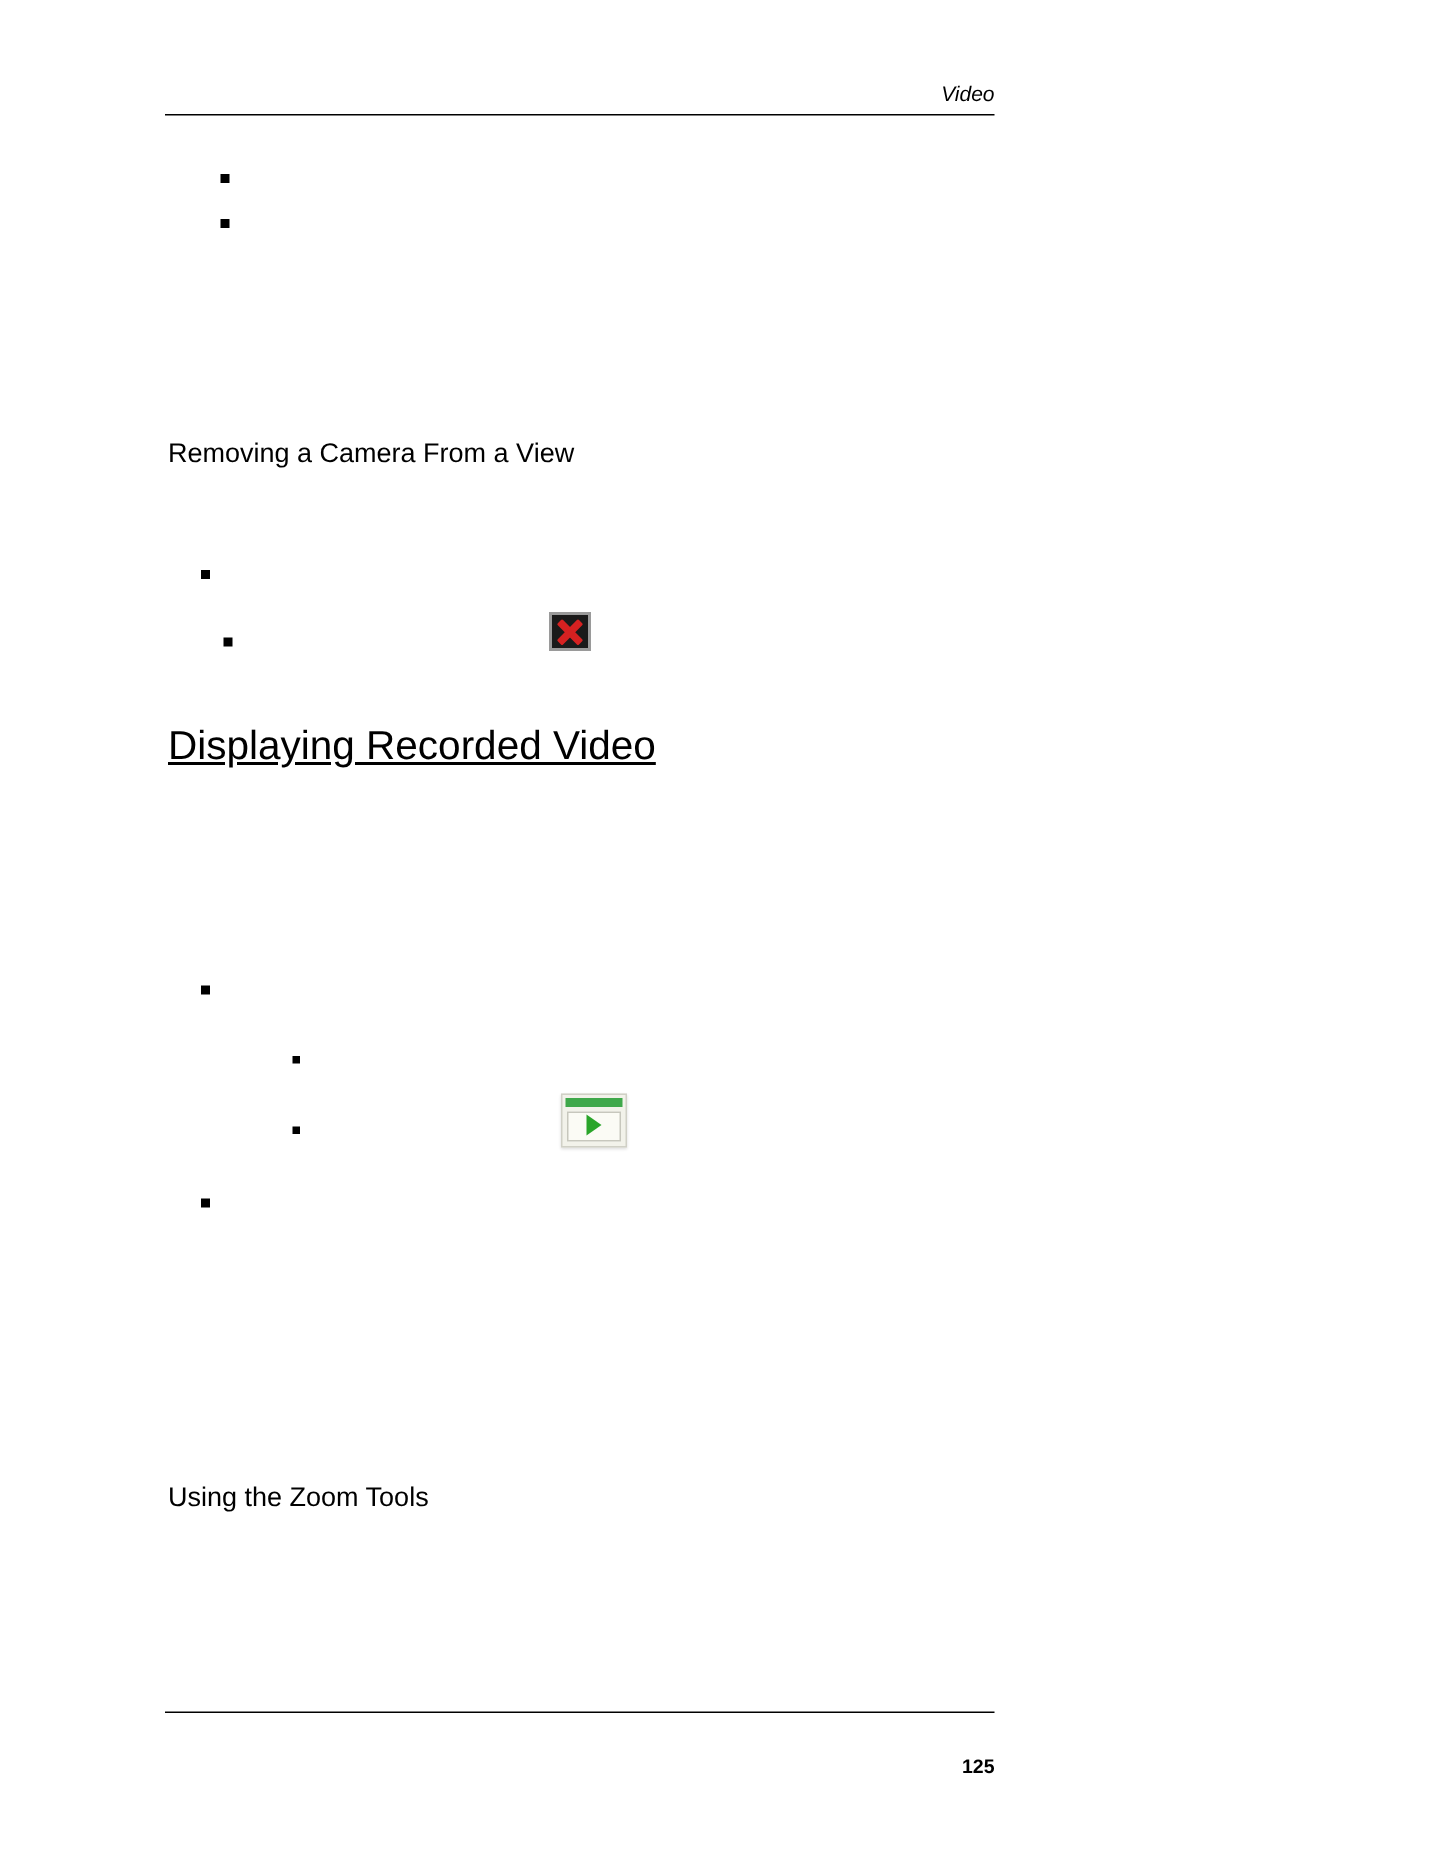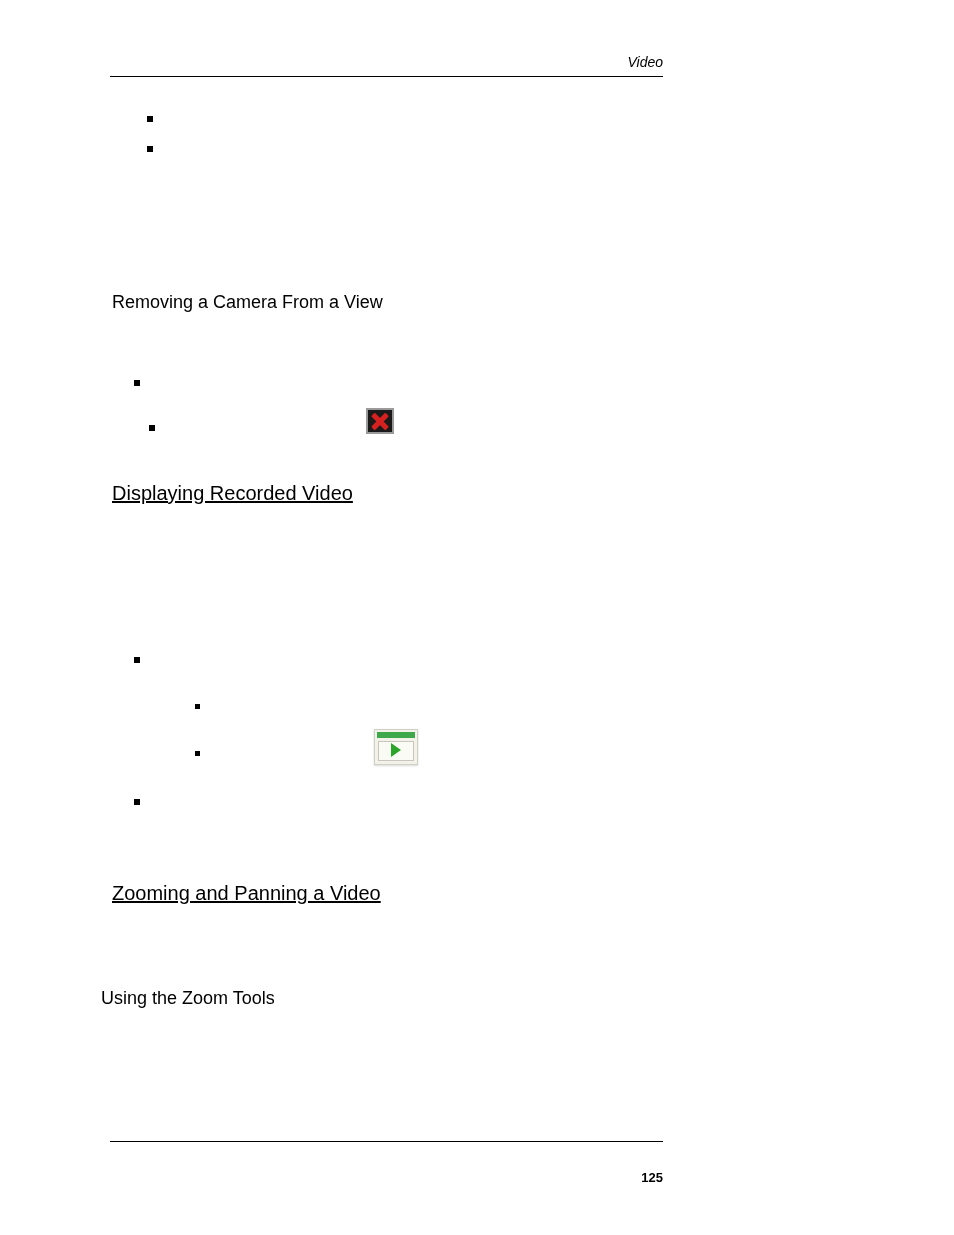--- a/index.html
+++ b/index.html
@@ -33,21 +33,21 @@
     height: 0;
   }
   .heading-minor {
     font-size: 18px;
     font-family: "Century Gothic", "Avant Garde", sans-serif;
     font-weight: 400;
     margin: 0;
     text-align: right;
   }
   .heading-section {
-    font-size: 20px;
+    font-size: 27px;
     font-family: "Century Gothic", "Avant Garde", sans-serif;
     font-weight: 400;
     text-decoration: underline;
     margin: 0;
   }
   .bullet-sq {
     position: absolute;
     width: 6px;
     height: 6px;
     background: #000;
@@ -160,22 +160,21 @@
   <div class="bullet-sq abs" style="left:134px; top:657px;"></div>
   <div class="bullet-sq small abs" style="left:195px; top:704px;"></div>
   <div class="bullet-sq small abs" style="left:195px; top:751px;"></div>
   <div class="play-icon abs" style="left:374px; top:729px;">
     <div class="titlebar"></div>
     <div class="inner"></div>
     <div class="tri"></div>
   </div>
   <div class="bullet-sq abs" style="left:134px; top:799px;"></div>
 
-  <h2 class="heading-section abs" style="left:112px; top:882px;">Zooming and Panning a Video</h2>
 
-  <h3 class="heading-minor abs" style="left:101px; top:988px;">Using the Zoom Tools</h3>
+  <h3 class="heading-minor abs" style="left:112px; top:988px;">Using the Zoom Tools</h3>
 
   <div class="footer-area">
     <div class="rule-bottom"></div>
     <div class="page-num">125</div>
   </div>
 
 </div>
 
 </body></html>

